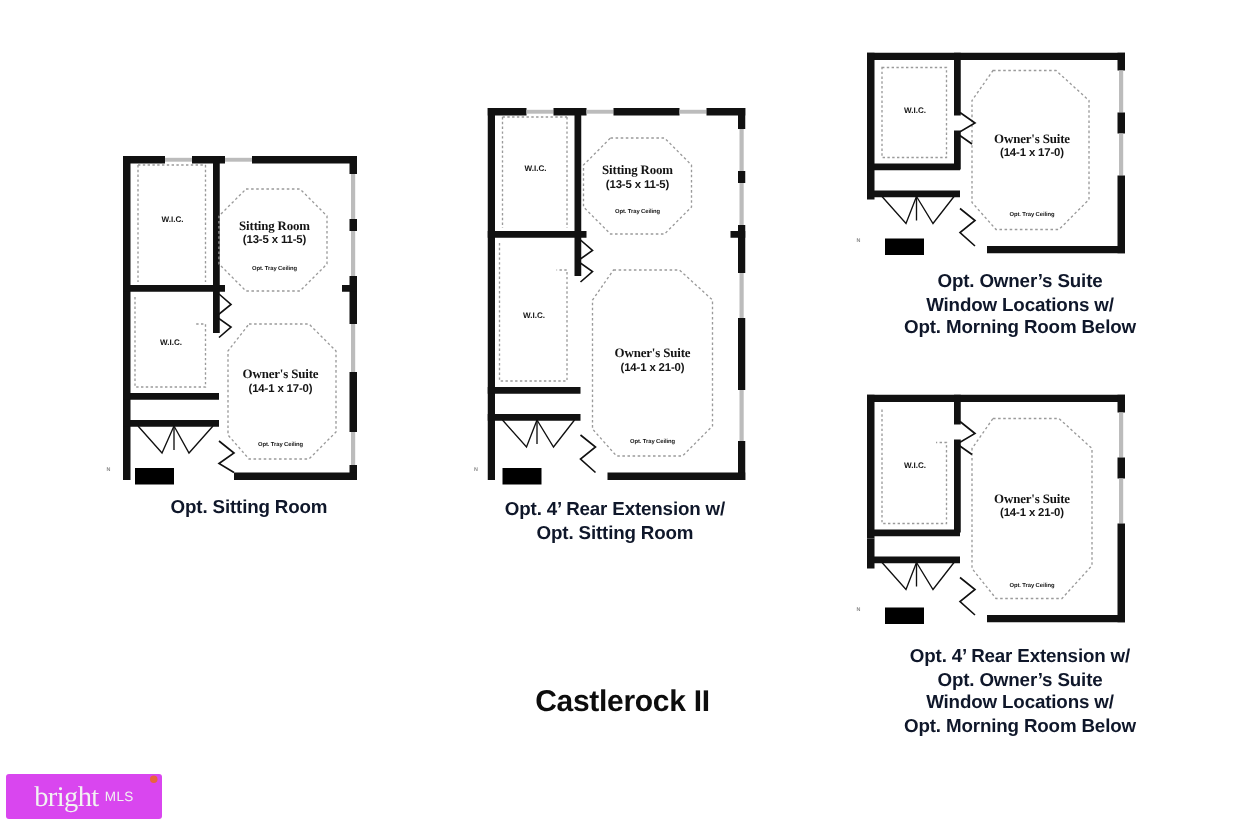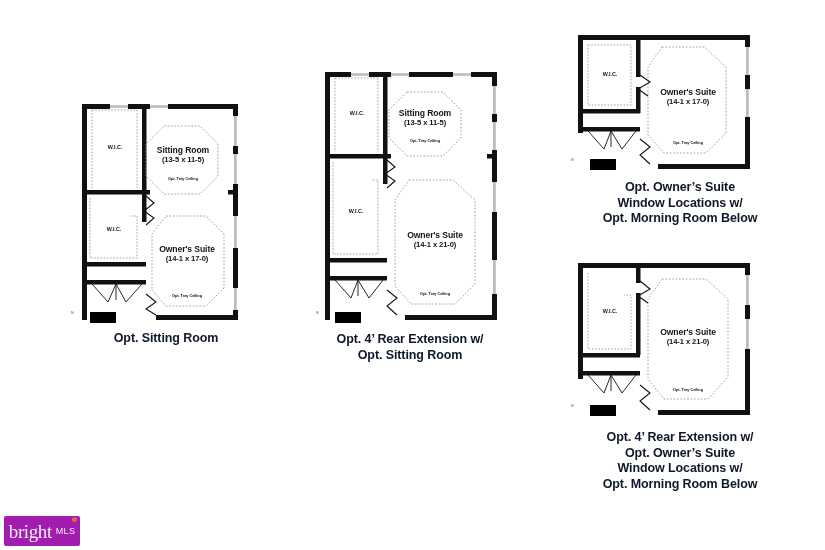--- a/index.html
+++ b/index.html
@@ -43,23 +43,23 @@
     font-size: 20px;
     line-height: 24px;
     color: #0d0d0d;
     letter-spacing: -0.2px;
   }
   #title-block .line2 { display: block; }
   #logo {
     position: absolute;
     left: 4px;
     top: 516px;
-    width: 76px;
+    width: 104px;
     height: 30px;
-    background: #a21caf;
+    background: #d946ef;
     border-radius: 2px;
     display: flex;
     align-items: center;
     justify-content: center;
     overflow: hidden;
   }
   #logo .brand {
     font-family: "Liberation Serif", serif;
     font-size: 19px;
     color: #f2f2f2;
@@ -76,21 +76,21 @@
     border-radius: 50%;
     background: #e8643c;
   }
   #logo .mls {
     font-family: "Liberation Sans", sans-serif;
     font-size: 9px;
     color: #f2f2f2;
     margin-left: 4px;
     letter-spacing: 0.3px;
   }
-  .room-name { font-size: 8.6px; font-weight: bold; letter-spacing: -0.1px; }
+  .room-name { font-size: 8.6px; font-weight: bold; letter-spacing: -0.1px; font-family: Liberation Serif, serif; }
   .room-dim  { font-size: 7.6px; font-weight: bold; letter-spacing: -0.1px; }
   .wic-lbl   { font-size: 5.4px; font-weight: bold; letter-spacing: 0px; }
   .tray-lbl  { font-size: 3.9px; font-weight: bold; letter-spacing: -0.05px; }
   .compass   { font-size: 3.6px; font-weight: bold; fill: #8a8a8a; }
 </style>
 </head>
 <body>
 
 <div class="plan" id="plan1" style="left:82px; top:104px;">
   <svg width="156" height="216" viewBox="0 0 156 216" xmlns="http://www.w3.org/2000/svg">
@@ -359,19 +359,20 @@
     <text x="1" y="8" class="compass" font-family="Liberation Sans, sans-serif">N</text>
     <rect x="20" y="6" width="26" height="11" fill="#000000"></rect>
   </svg>
 </div>
 <div class="caption" style="left:572px; top:430px; width:216px;">Opt. 4’ Rear Extension w/
 Opt. Owner’s Suite
 Window Locations w/
 Opt. Morning Room Below</div>
 
 <div id="title-block">
+  <span>Castlerock II</span>
 </div>
 
 <div id="logo">
   <span class="brand">bright</span>
   <span class="dot"></span>
   <span class="mls">MLS</span>
 </div>
 
 </body></html>

